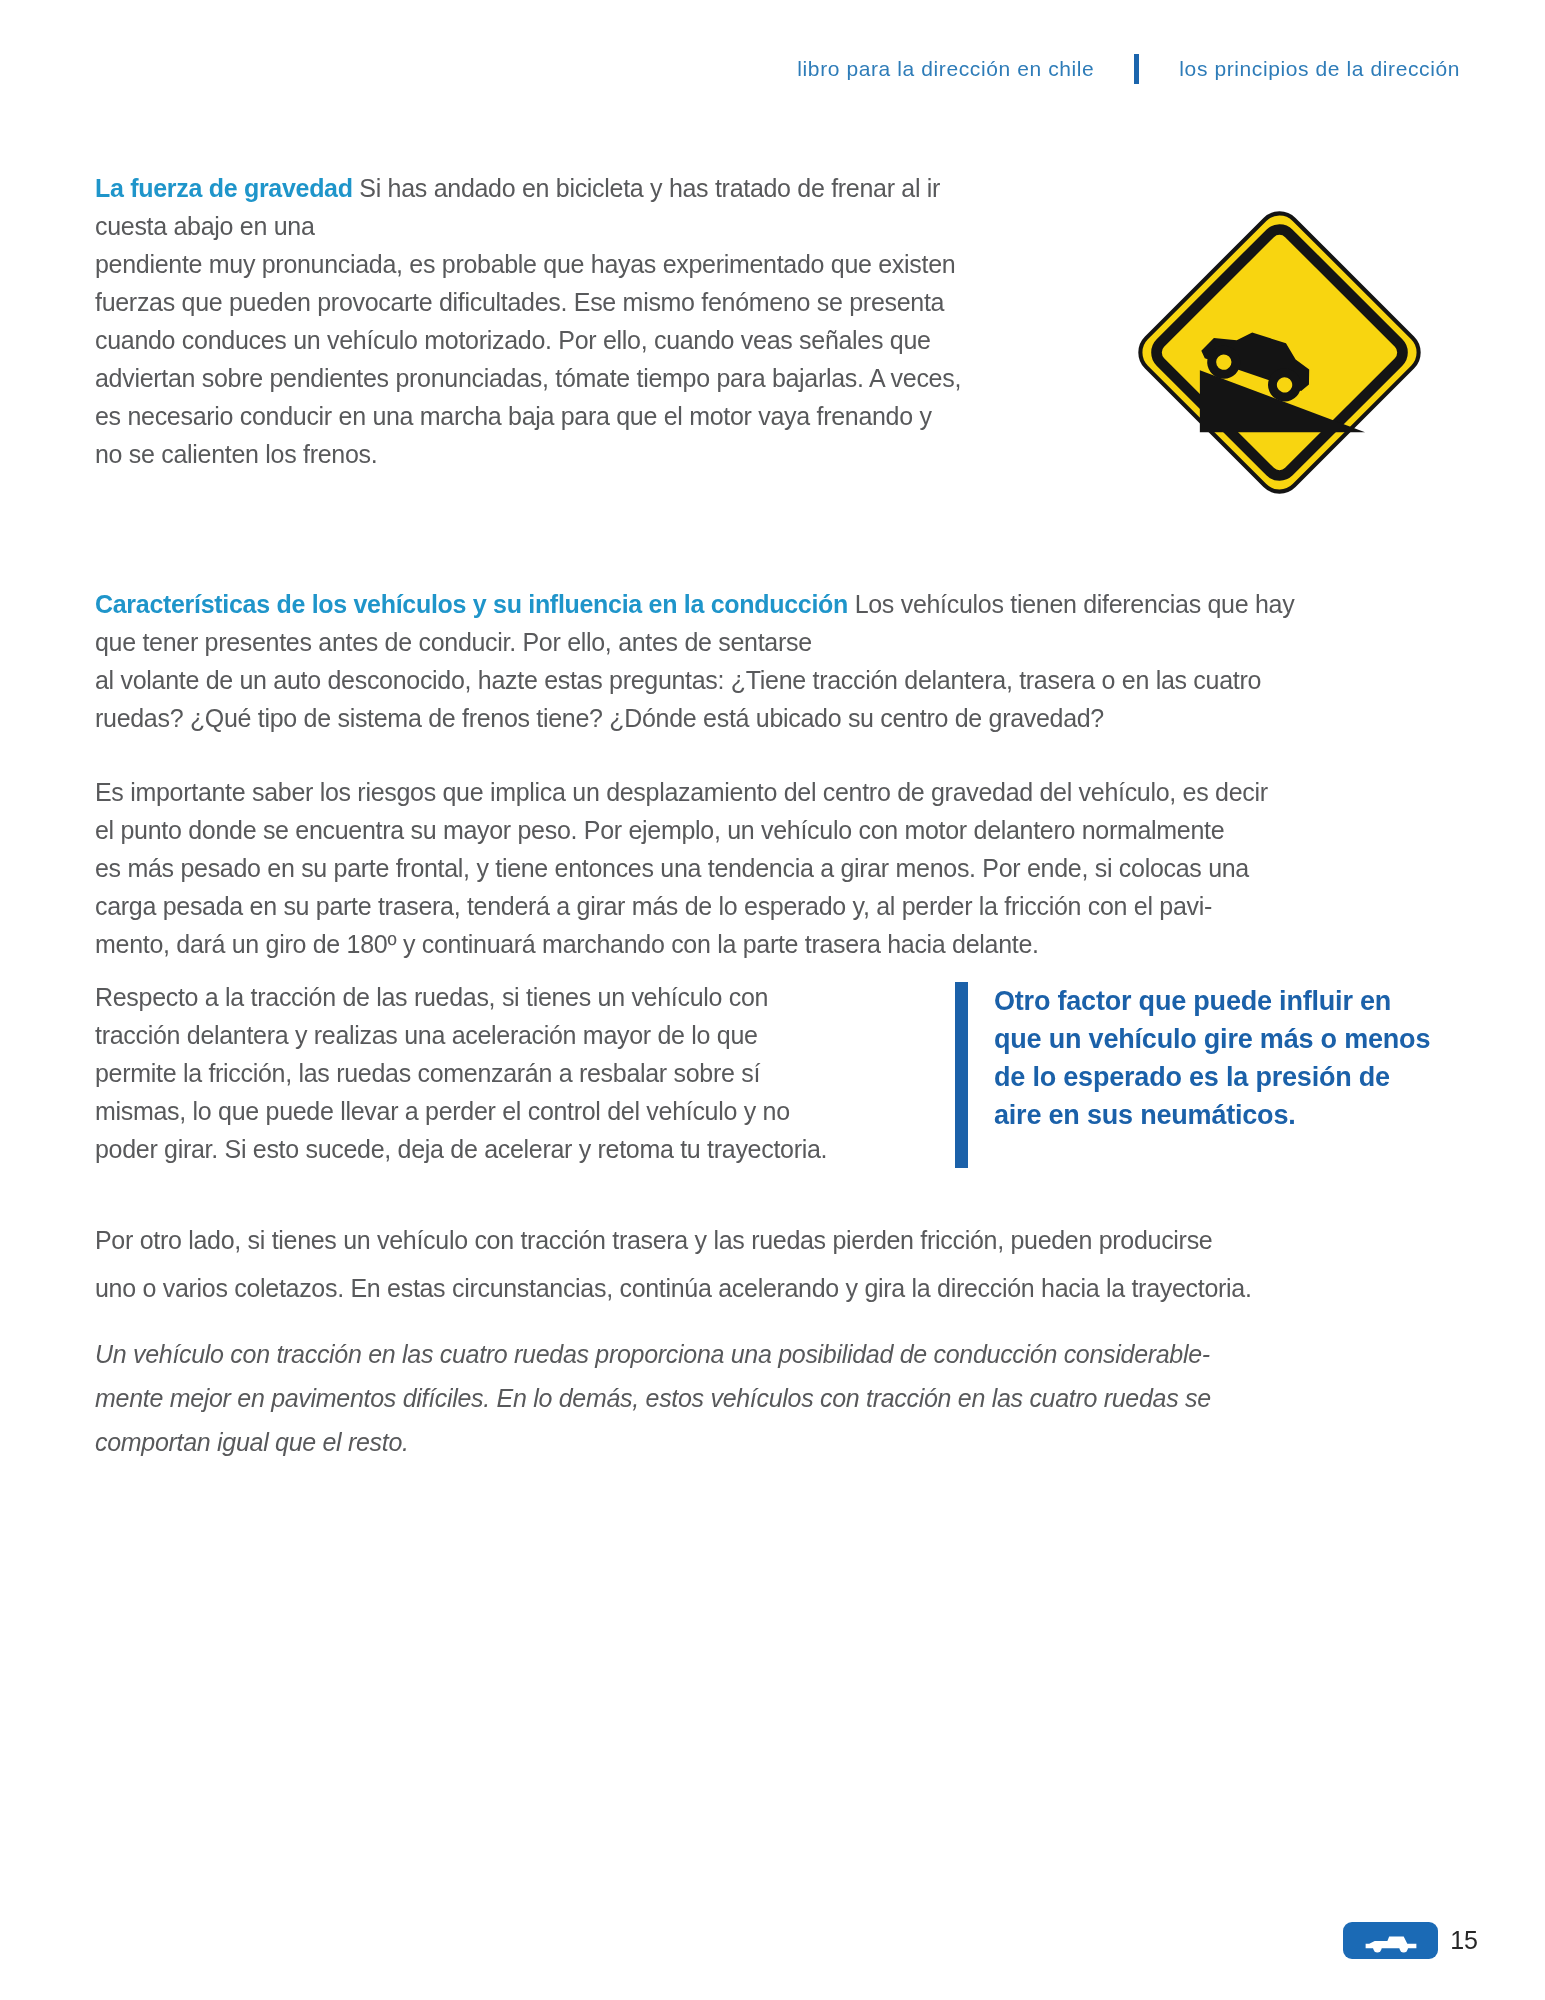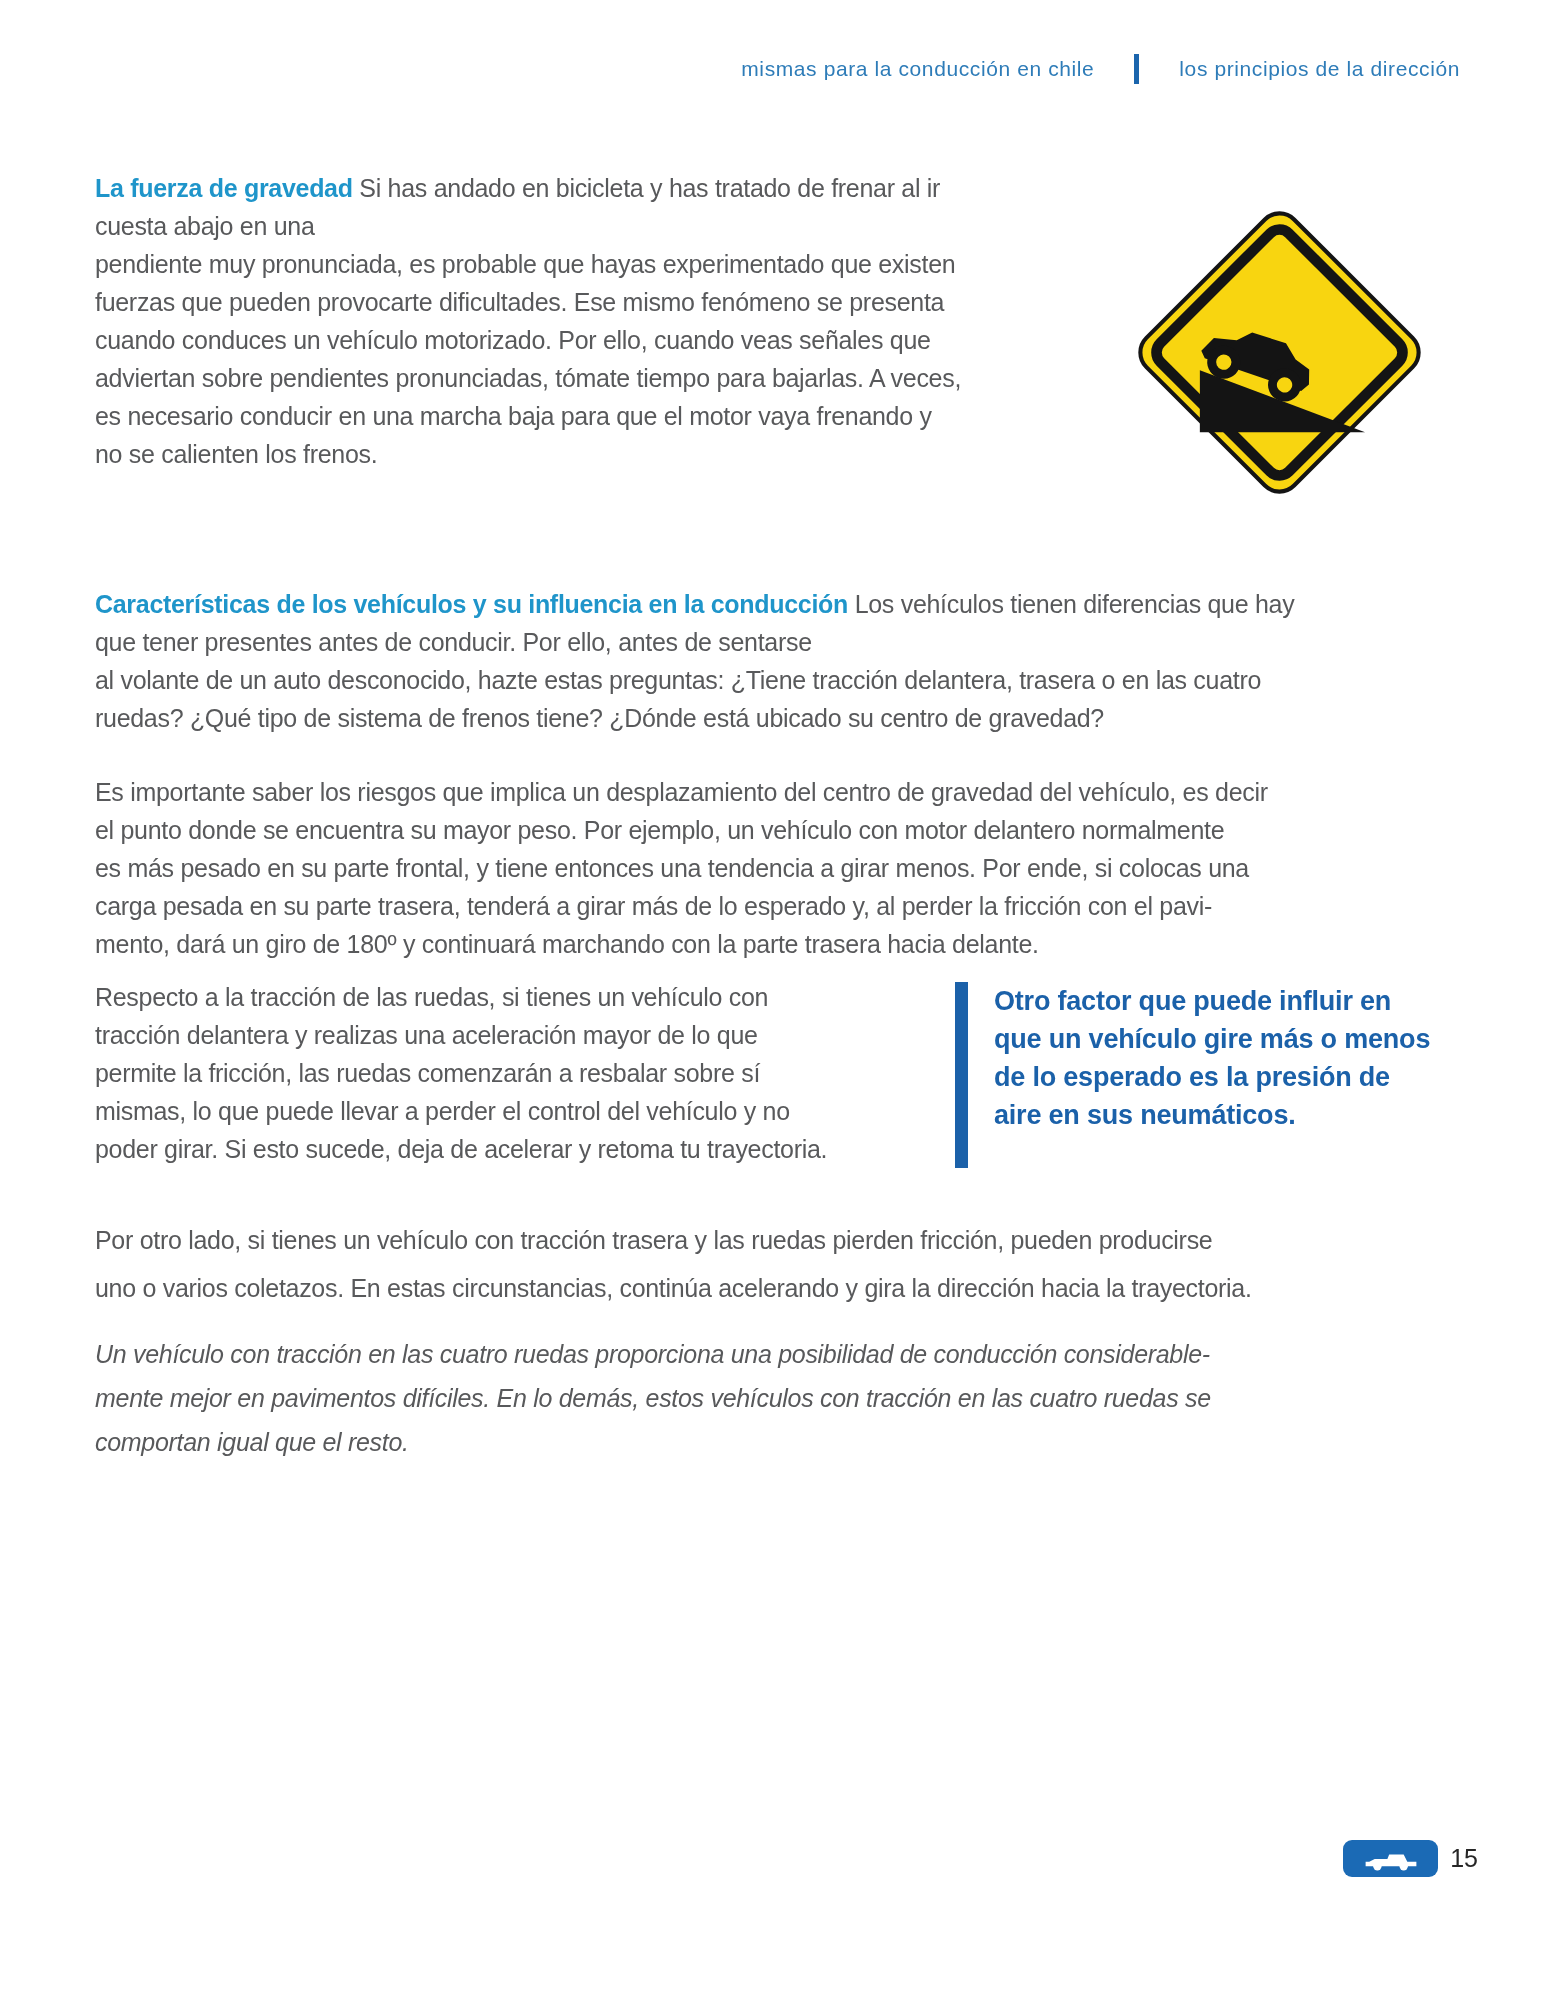--- a/index.html
+++ b/index.html
@@ -27,33 +27,33 @@
   .pullquote .qtext{padding-left:26px;white-space:pre-line;font-size:27px;line-height:38px;
                     font-weight:bold;color:#1b61a9;letter-spacing:-0.2px;}
 
   .rear{margin-top:48px;line-height:48px;}
   .four{margin-top:20px;line-height:44px;font-style:italic;}
 
   
   .sign{position:absolute;top:205px;right:118px;width:295px;height:295px;}
 
   
-  .footer{position:absolute;top:1840px;right:67px;display:flex;align-items:center;}
+  .footer{position:absolute;top:1922px;right:67px;display:flex;align-items:center;}
   .footer .tab{width:95px;height:37px;background:#1b6ab5;border-radius:9px;
                display:flex;align-items:center;justify-content:center;}
   .footer .pagenum{margin-left:12px;font-size:25px;color:#262626;}
 </style>
 </head>
 <body>
 
 <div class="page">
   <div class="content">
 
     <div class="header">
-      <span>mismas para la conducción en chile</span>
+      <span>libro para la dirección en chile</span>
       <span class="sep"></span>
       <span>los principios de la dirección</span>
     </div>
 
     <p class="para p1"><span class="lead">La fuerza de gravedad</span> <span>Si has andado en bicicleta y has tratado de frenar al ir
 cuesta abajo en una
 pendiente muy pronunciada, es probable que hayas experimentado que existen
 fuerzas que pueden provocarte dificultades. Ese mismo fenómeno se presenta
 cuando conduces un vehículo motorizado. Por ello, cuando veas señales que
 adviertan sobre pendientes pronunciadas, tómate tiempo para bajarlas. A veces,

